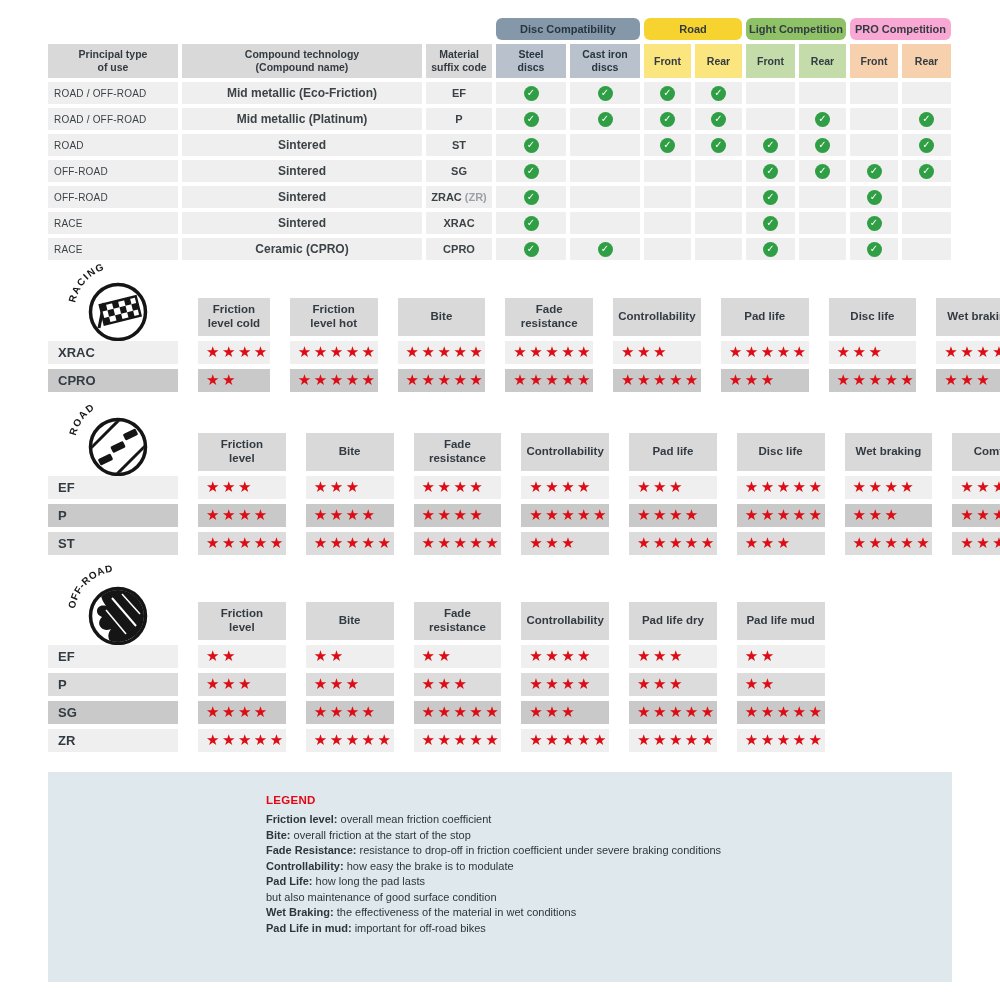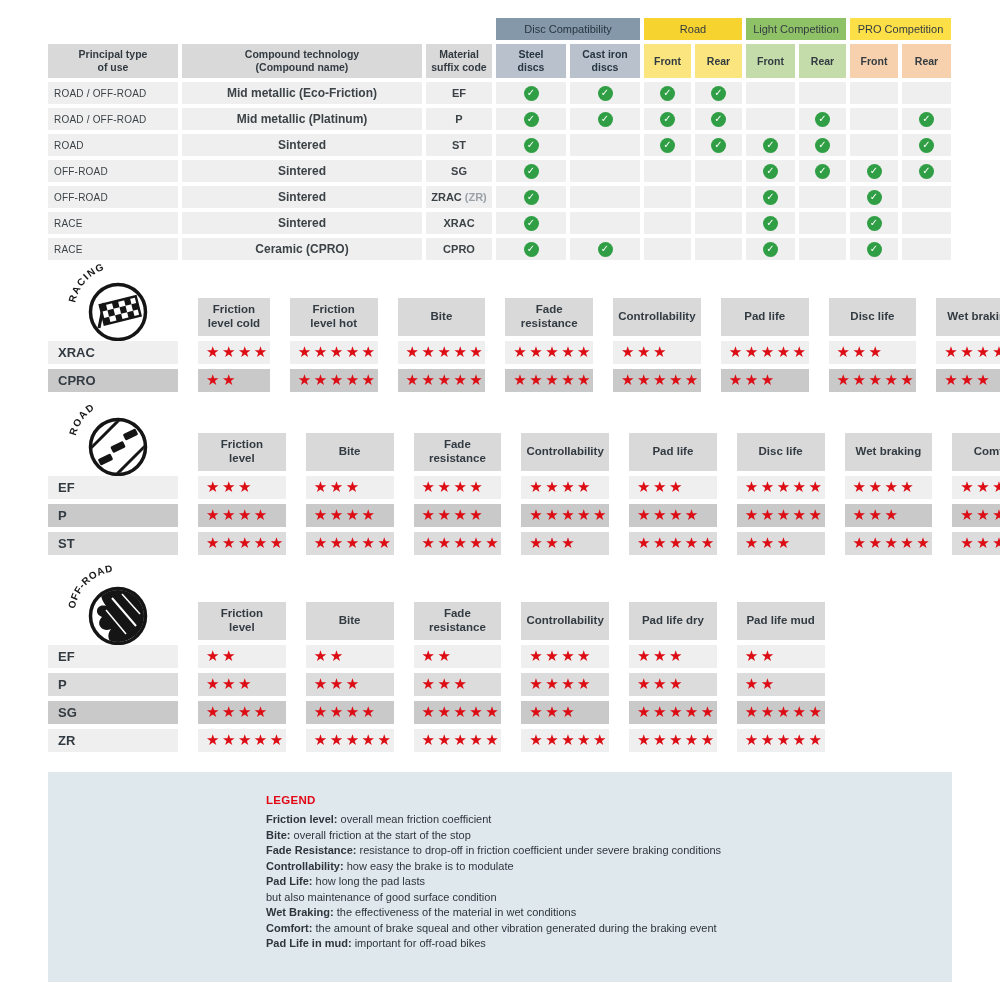--- a/index.html
+++ b/index.html
@@ -5,25 +5,25 @@
   html,body{margin:0;padding:0;background:#fff;}
   body{font-family:"Liberation Sans","DejaVu Sans",sans-serif;color:#3c4347;}
   .page{position:relative;width:1000px;height:1000px;background:#fff;overflow:hidden;}
 
   
   .compat{position:absolute;left:48px;top:18px;display:grid;
     grid-template-columns:130px 240px 66px 70px 70px 47px 47px 49px 47px 48px 49px;
     grid-template-rows:22px 34px repeat(7,22px);gap:4px;}
   .gh-spacer{grid-column:1 / span 3;}
   .ghead{grid-column:span 2;display:flex;align-items:center;justify-content:center;
-    font-weight:normal;font-size:11px;color:#333b42;}
+    font-weight:bold;font-size:11px;color:#333b42;border-radius:6px;}
   .ghead.disc{background:#8598a9;color:#273540;}
   .ghead.road{background:#f6d32f;}
   .ghead.lc{background:#8fc266;}
-  .ghead.pro{background:#fde047;}
+  .ghead.pro{background:#f9a8d4;}
   .shead{display:flex;align-items:center;justify-content:center;text-align:center;
     font-weight:bold;font-size:10.5px;line-height:1.2;white-space:pre-line;color:#333b42;}
   .shead.gray{background:#d9d9d9;}
   .shead.disc-sub{background:#b9c2cc;color:#273540;}
   .shead.road-sub{background:#fae57f;}
   .shead.lc-sub{background:#c4dcaa;}
   .shead.pro-sub{background:#f7d1ad;}
   .cell{background:#efefef;display:flex;align-items:center;justify-content:center;font-size:10.5px;}
   .c-use{justify-content:flex-start;padding-left:6px;font-size:10px;letter-spacing:.2px;}
   .c-compound{font-weight:bold;font-size:12px;}
@@ -574,17 +574,16 @@
 
   <div class="legend">
     <div class="legend-title">LEGEND</div>
     <div class="legend-line"><span class="legend-term">Friction level:</span> <span>overall mean friction coefficient</span></div>
     <div class="legend-line"><span class="legend-term">Bite:</span> <span>overall friction at the start of the stop</span></div>
     <div class="legend-line"><span class="legend-term">Fade Resistance:</span> <span>resistance to drop-off in friction coefficient under severe braking conditions</span></div>
     <div class="legend-line"><span class="legend-term">Controllability:</span> <span>how easy the brake is to modulate</span></div>
     <div class="legend-line"><span class="legend-term">Pad Life:</span> <span>how long the pad lasts</span></div>
     <div class="legend-line"><span class="legend-term"></span><span>but also maintenance of good surface condition</span></div>
     <div class="legend-line"><span class="legend-term">Wet Braking:</span> <span>the effectiveness of the material in wet conditions</span></div>
-    <div class="legend-line"><span class="legend-term">Comfort:</span> <span>the amount of brake squeal and other vibration generated during the braking event</span></div>
     <div class="legend-line"><span class="legend-term">Pad Life in mud:</span> <span>important for off-road bikes</span></div>
   </div>
 
 </div>
 
 </body></html>

